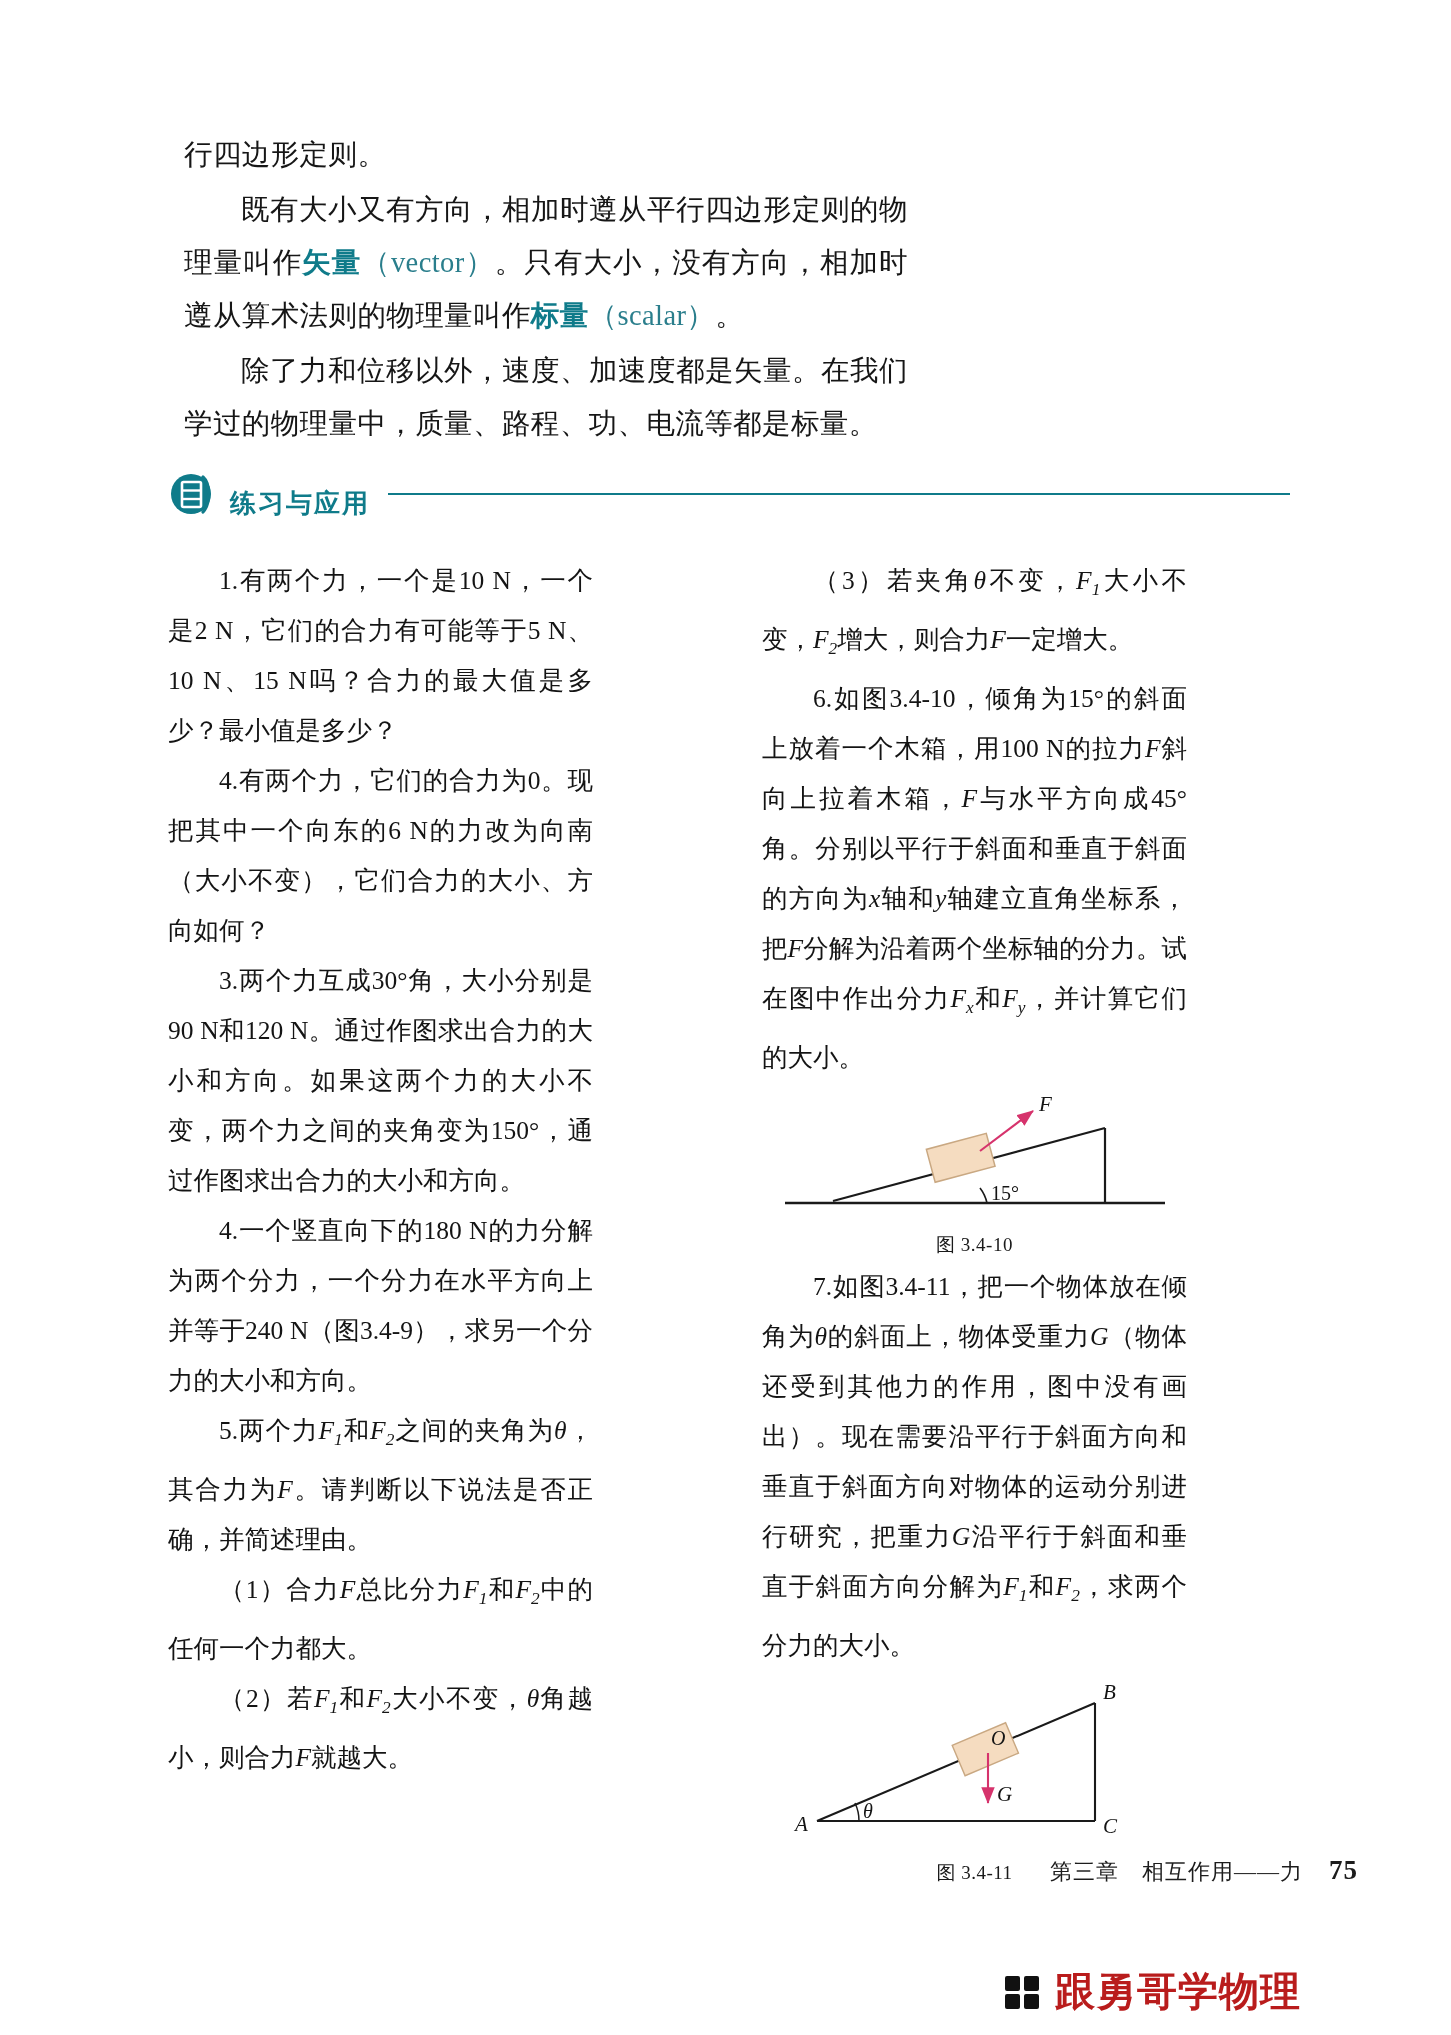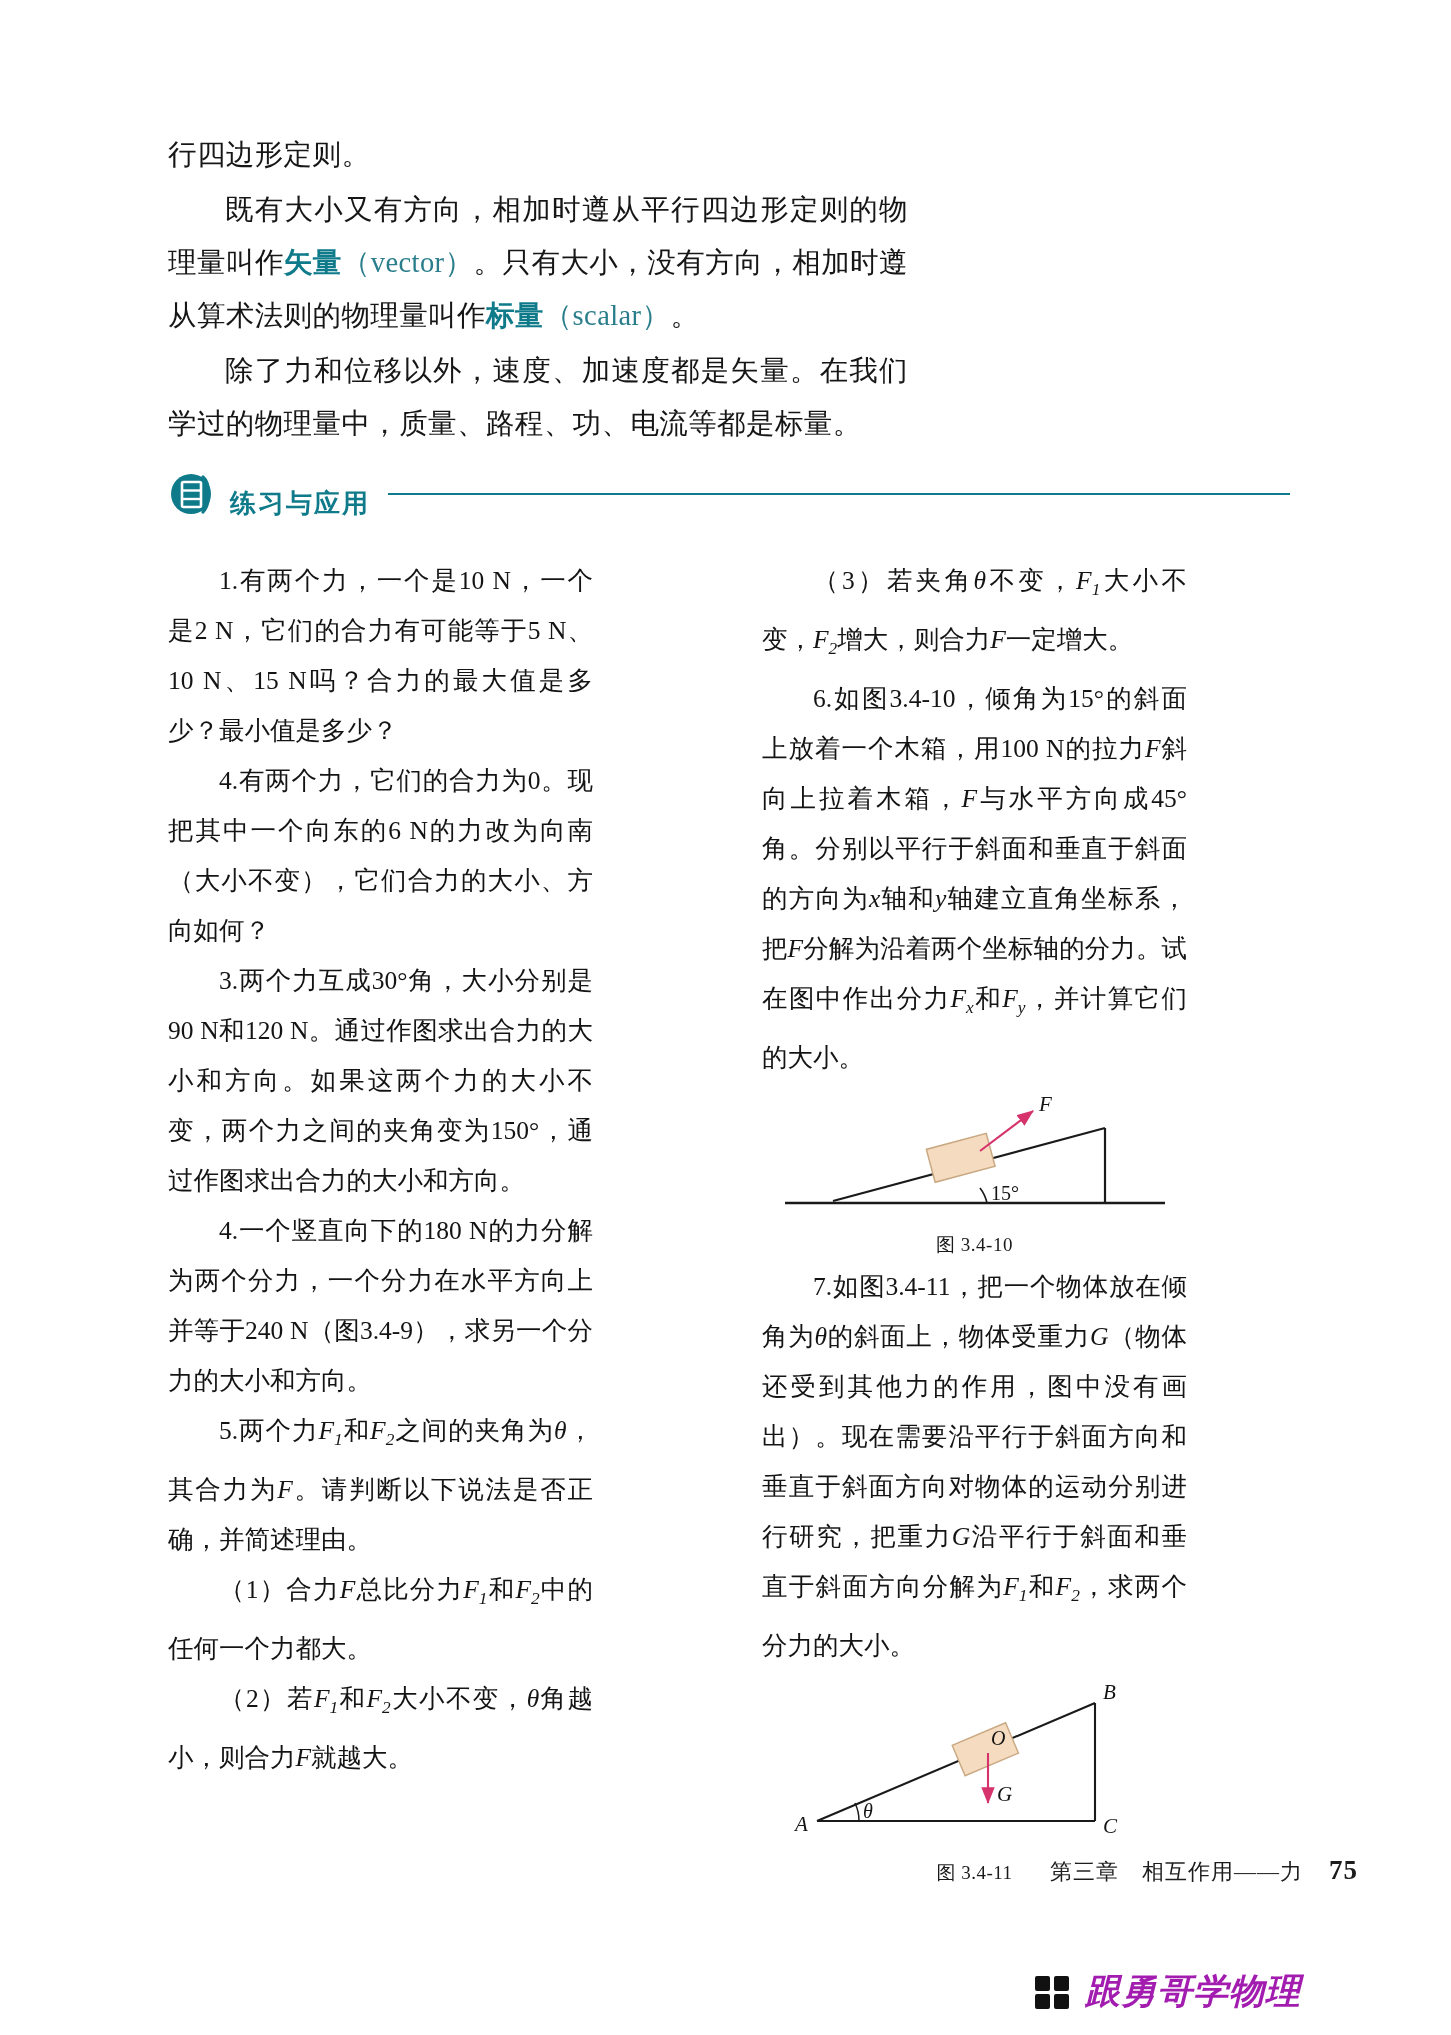--- a/index.html
+++ b/index.html
@@ -26,21 +26,21 @@
   }
 
   
   .intro {
     position: absolute;
     left: 168px;
     top: 128px;
     width: 740px;
   }
   .intro p {
-    margin: 0 0 2px 0;
+    margin: 0 0 2px 16px;
     font-size: 28.5px;
     line-height: 53px;
     letter-spacing: 0.4px;
     color: #161616;
     text-align: justify;
     font-family: "Liberation Serif", "DejaVu Serif", serif;
   }
   .indent { text-indent: 2em; }
   .term {
     color: #0f7b8a;
@@ -159,26 +159,25 @@
     justify-content: flex-end;
     padding-right: 150px;
     box-sizing: border-box;
   }
   .wm-icon {
     width: 38px; height: 38px;
     margin-right: 14px;
     flex: 0 0 auto;
   }
   .wm-text {
-    font-size: 35px;
-    font-weight: bold;
-    color: #a21caf;
+    font-size: 40px;
+    font-weight: bold;
+    color: #b91c1c;
     letter-spacing: 1px;
     font-family: "Liberation Sans", sans-serif;
-    font-style: italic;
   }
 </style>
 </head>
 <body>
 
 <div id="page">
 
   <div class="intro">
     <p><span>行四边形定则。</span></p>
     <p class="indent"><span>既有大小又有方向，相加时遵从平行四边形定则的物理量叫作</span><span class="term">矢量</span><span class="term-en">（vector）</span><span>。只有大小，没有方向，相加时遵从算术法则的物理量叫作</span><span class="term">标量</span><span class="term-en">（scalar）</span><span>。</span></p>

